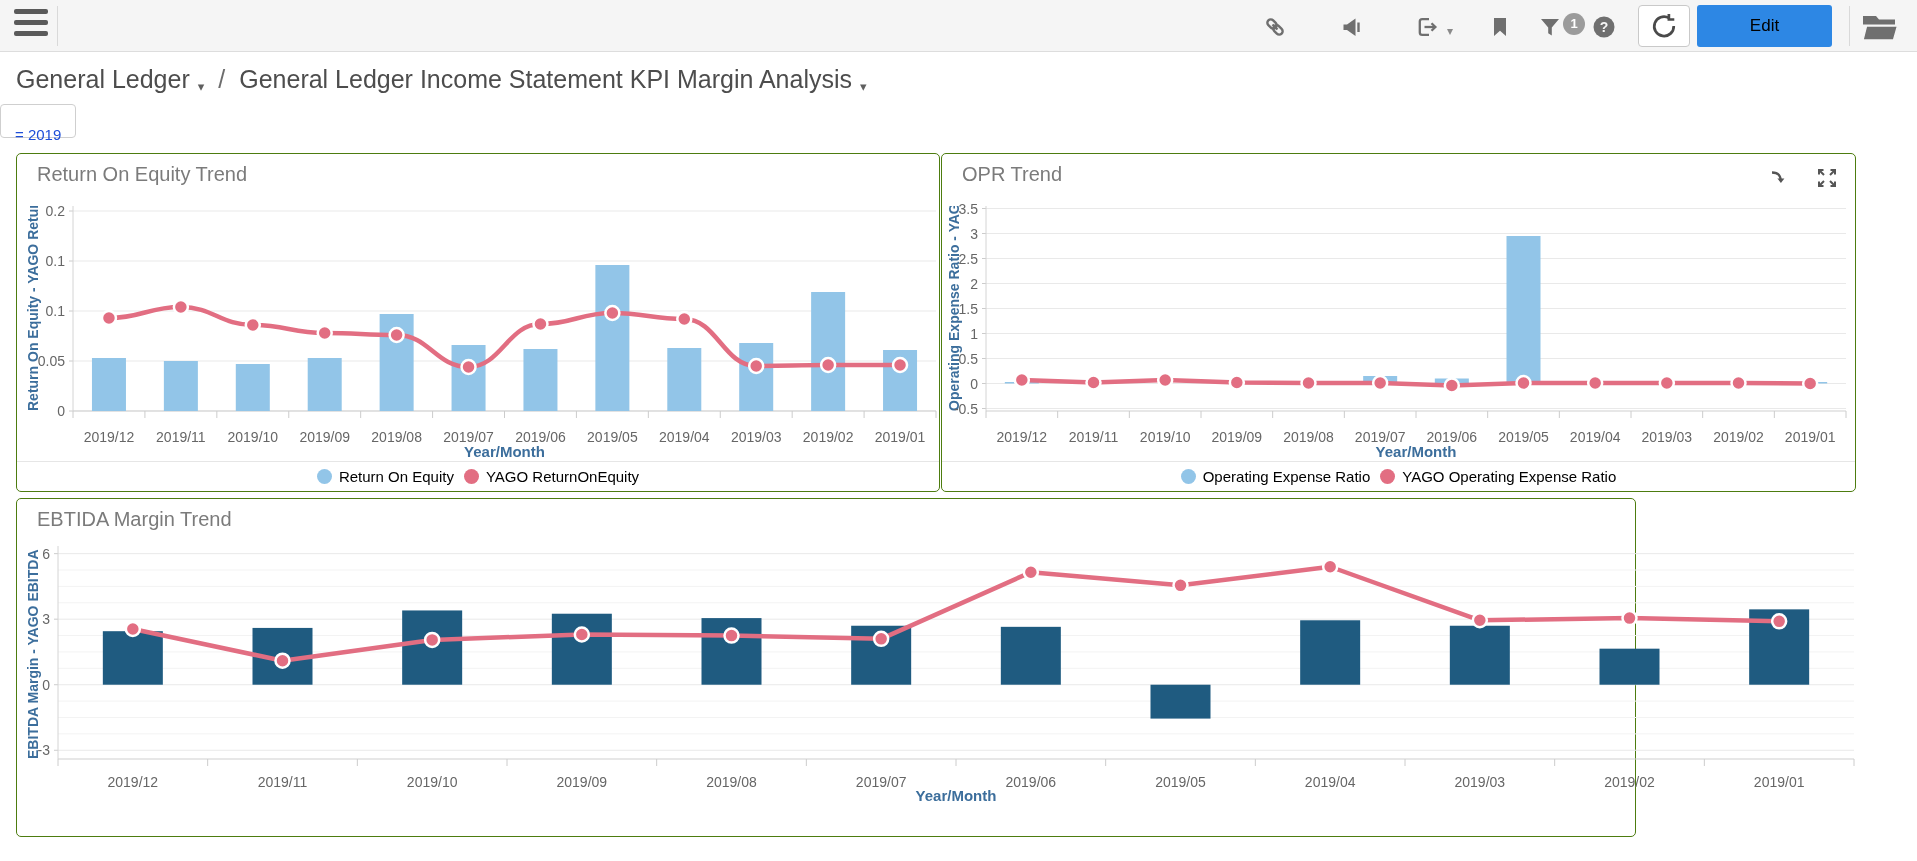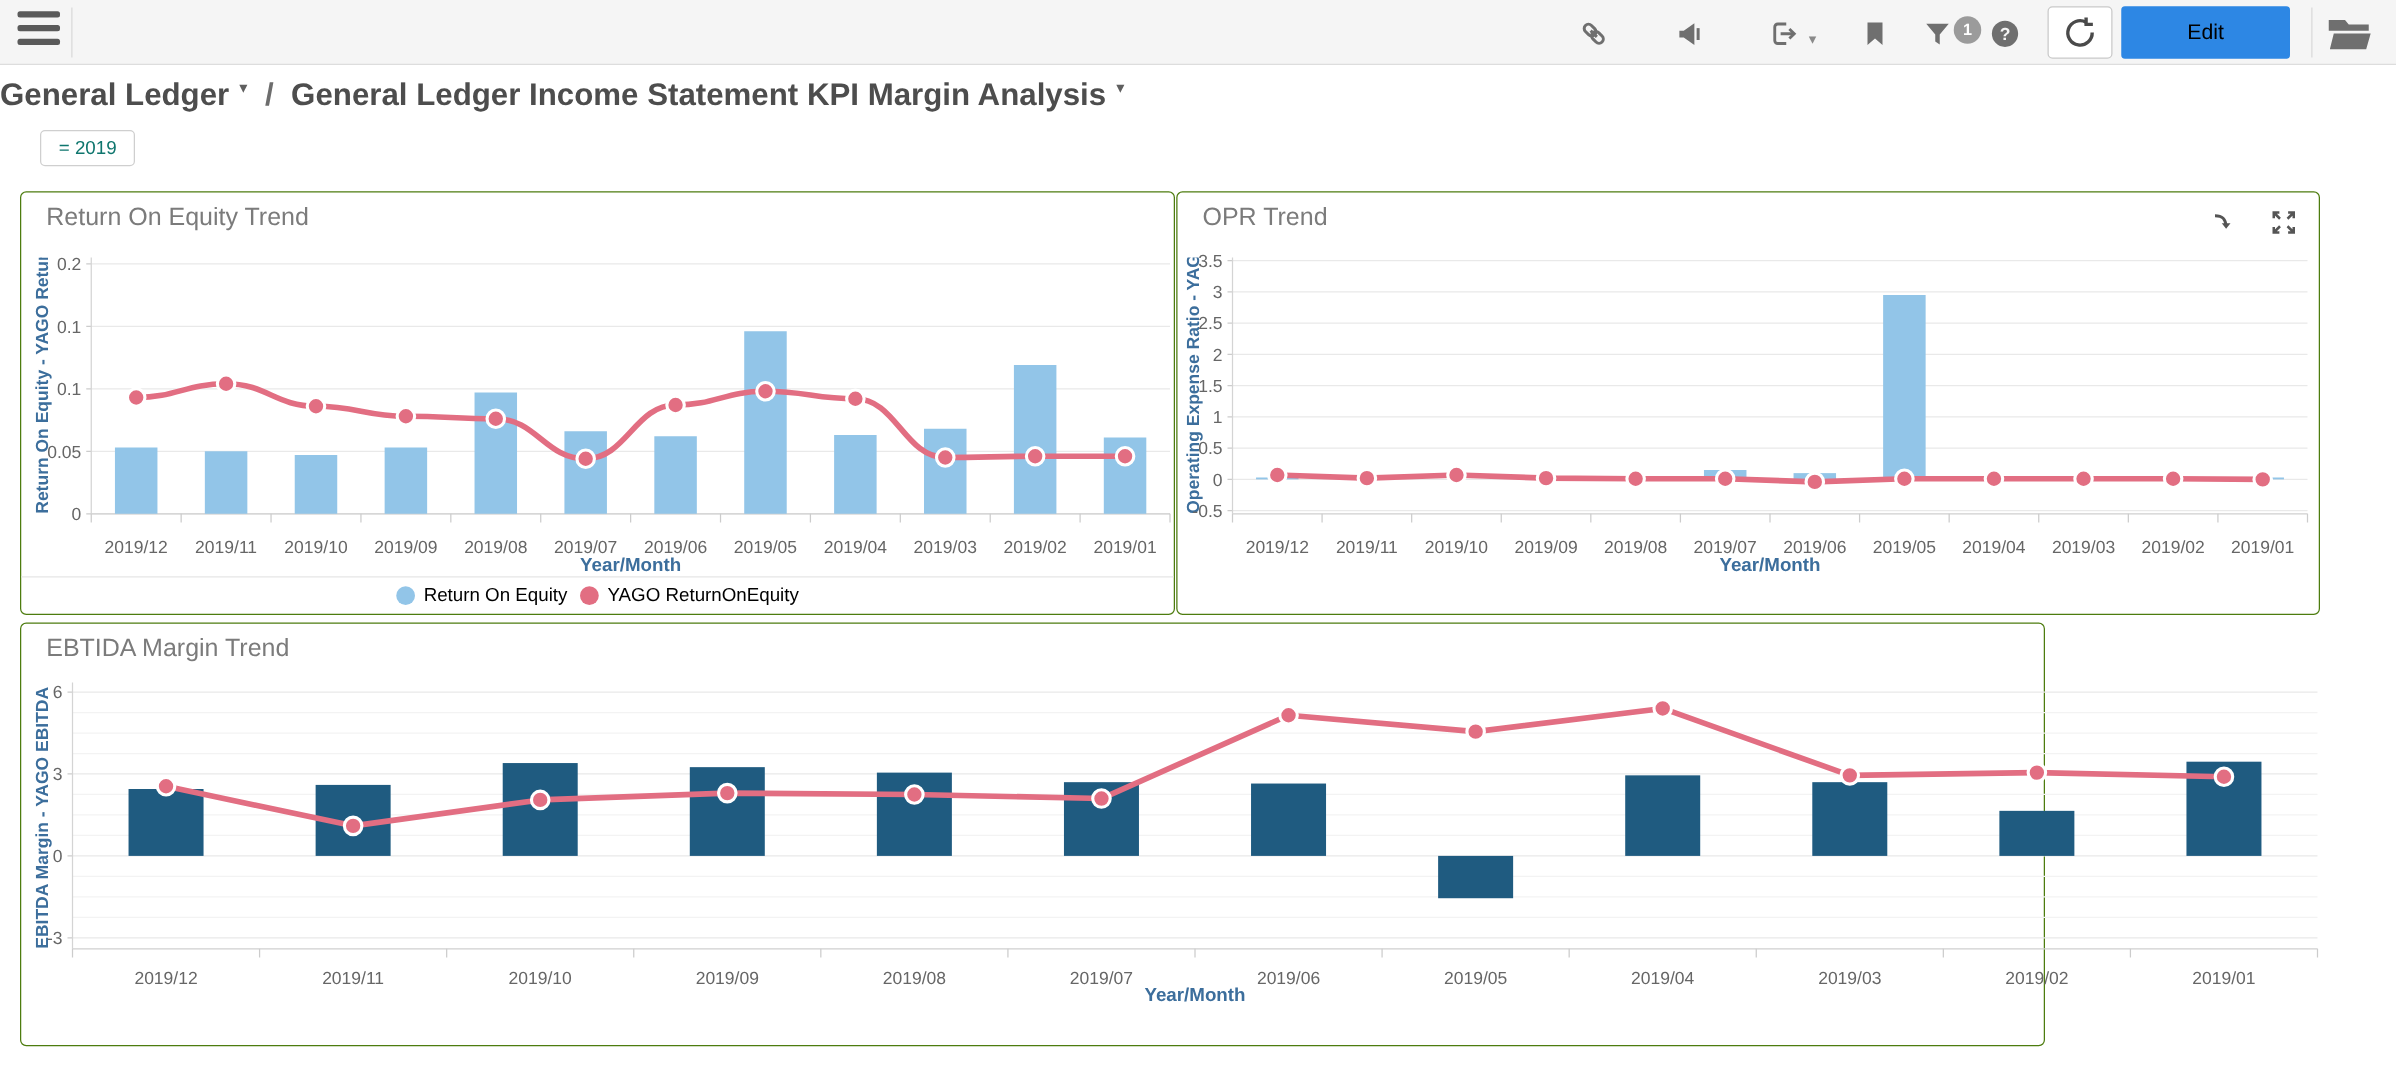--- a/index.html
+++ b/index.html
@@ -19,27 +19,27 @@
     background:#9b9b9b; color:#fff; font-size:13px; font-weight:bold; text-align:center;
     line-height:22px; }
   .refresh-btn { position:absolute; left:1638px; top:5px; width:52px; height:42px;
     background:#fff; border:1px solid #c9c9c9; border-radius:4px; cursor:pointer;
     display:flex; align-items:center; justify-content:center; color:#4a4a4a; }
   .edit-btn { position:absolute; left:1697px; top:5px; width:135px; height:42px;
     border:none; border-radius:3px; background:#2d87e4; color:#000000; font-size:17px;
     font-family:inherit; cursor:pointer; }
 
   
-  .breadcrumb { position:absolute; left:0; top:62px; height:32px; display:flex;
-    align-items:flex-start; font-size:25px; color:#4d4d4d;font-weight:bold; }
+  .breadcrumb { position:absolute; left:16px; top:62px; height:32px; display:flex;
+    align-items:flex-end; font-size:25px; color:#4d4d4d; }
   .crumb { cursor:pointer; }
   .crumb-caret { font-size:13px; color:#5f5f5f; margin-left:8px; cursor:pointer; }
   .crumb-sep { margin:0 14px; color:#6d6d6d; }
-  .chip { position:absolute; left:32px; top:104px; height:29px; padding:0 14px;
-    border:1px solid #cfcfcf; border-radius:4px; font-size:15px; color:#0f766e;
+  .chip { position:absolute; left:0; top:104px; height:29px; padding:16px 14px;
+    border:1px solid #cfcfcf; border-radius:4px; font-size:15px; color:#1d4ed8;
     line-height:27px; background:#fff; cursor:pointer; }
 
   
   .card { position:absolute; background:#fff; border:1px solid #4d7c0f; border-radius:5px; }
   #card1 { left:16px;  top:153px; width:924px;  height:339px; }
   #card2 { left:941px; top:153px; width:915px;  height:339px; }
   #card3 { left:16px;  top:498px; width:1620px; height:339px; }
   .card-title { position:absolute; left:20px; top:9px; font-size:20px; color:#7b7b7b; }
   .card-icons { position:absolute; top:12px; right:16px; display:flex; gap:24px; color:#555; }
   .card-icons svg { width:24px; height:24px; cursor:pointer; }
@@ -297,20 +297,30 @@
         <text x="366.5" y="288" text-anchor="middle" font-size="14" fill="#666">2019/08</text>
         <text x="438.1666666666667" y="288" text-anchor="middle" font-size="14" fill="#666">2019/07</text>
         <text x="509.83333333333337" y="288" text-anchor="middle" font-size="14" fill="#666">2019/06</text>
         <text x="581.5" y="288" text-anchor="middle" font-size="14" fill="#666">2019/05</text>
         <text x="653.1666666666667" y="288" text-anchor="middle" font-size="14" fill="#666">2019/04</text>
         <text x="724.8333333333334" y="288" text-anchor="middle" font-size="14" fill="#666">2019/03</text>
         <text x="796.5" y="288" text-anchor="middle" font-size="14" fill="#666">2019/02</text>
         <text x="868.1666666666667" y="288" text-anchor="middle" font-size="14" fill="#666">2019/01</text>
         <text x="474" y="303" text-anchor="middle" font-size="15" font-weight="bold" fill="#3c6e9c">Year/Month</text>
       </svg>
+    <div class="legend">
+      <span class="legend-item">
+        <span class="dot" style="background: rgb(146, 197, 232);"></span>
+        <span>Operating Expense Ratio</span>
+      </span>
+      <span class="legend-item">
+        <span class="dot" style="background: rgb(226, 110, 130);"></span>
+        <span>YAGO Operating Expense Ratio</span>
+      </span>
+    </div>
   </div>
 
   <div class="card" id="card3">
     <div class="card-title">EBTIDA Margin Trend</div>
     <div class="ylab" style="left:8px; top:260px; width:213px">EBITDA Margin - YAGO EBITDA Margin</div>
     <svg class="chart-svg" id="svg3" width="1840" height="309">
         <line x1="41" x2="1837" y1="234.87692307692308" y2="234.87692307692308" stroke="#f3f3f3" stroke-width="1"></line>
         <line x1="41" x2="1837" y1="218.4923076923077" y2="218.4923076923077" stroke="#f3f3f3" stroke-width="1"></line>
         <line x1="41" x2="1837" y1="202.1076923076923" y2="202.1076923076923" stroke="#f3f3f3" stroke-width="1"></line>
         <line x1="41" x2="1837" y1="169.33846153846153" y2="169.33846153846153" stroke="#f3f3f3" stroke-width="1"></line>

